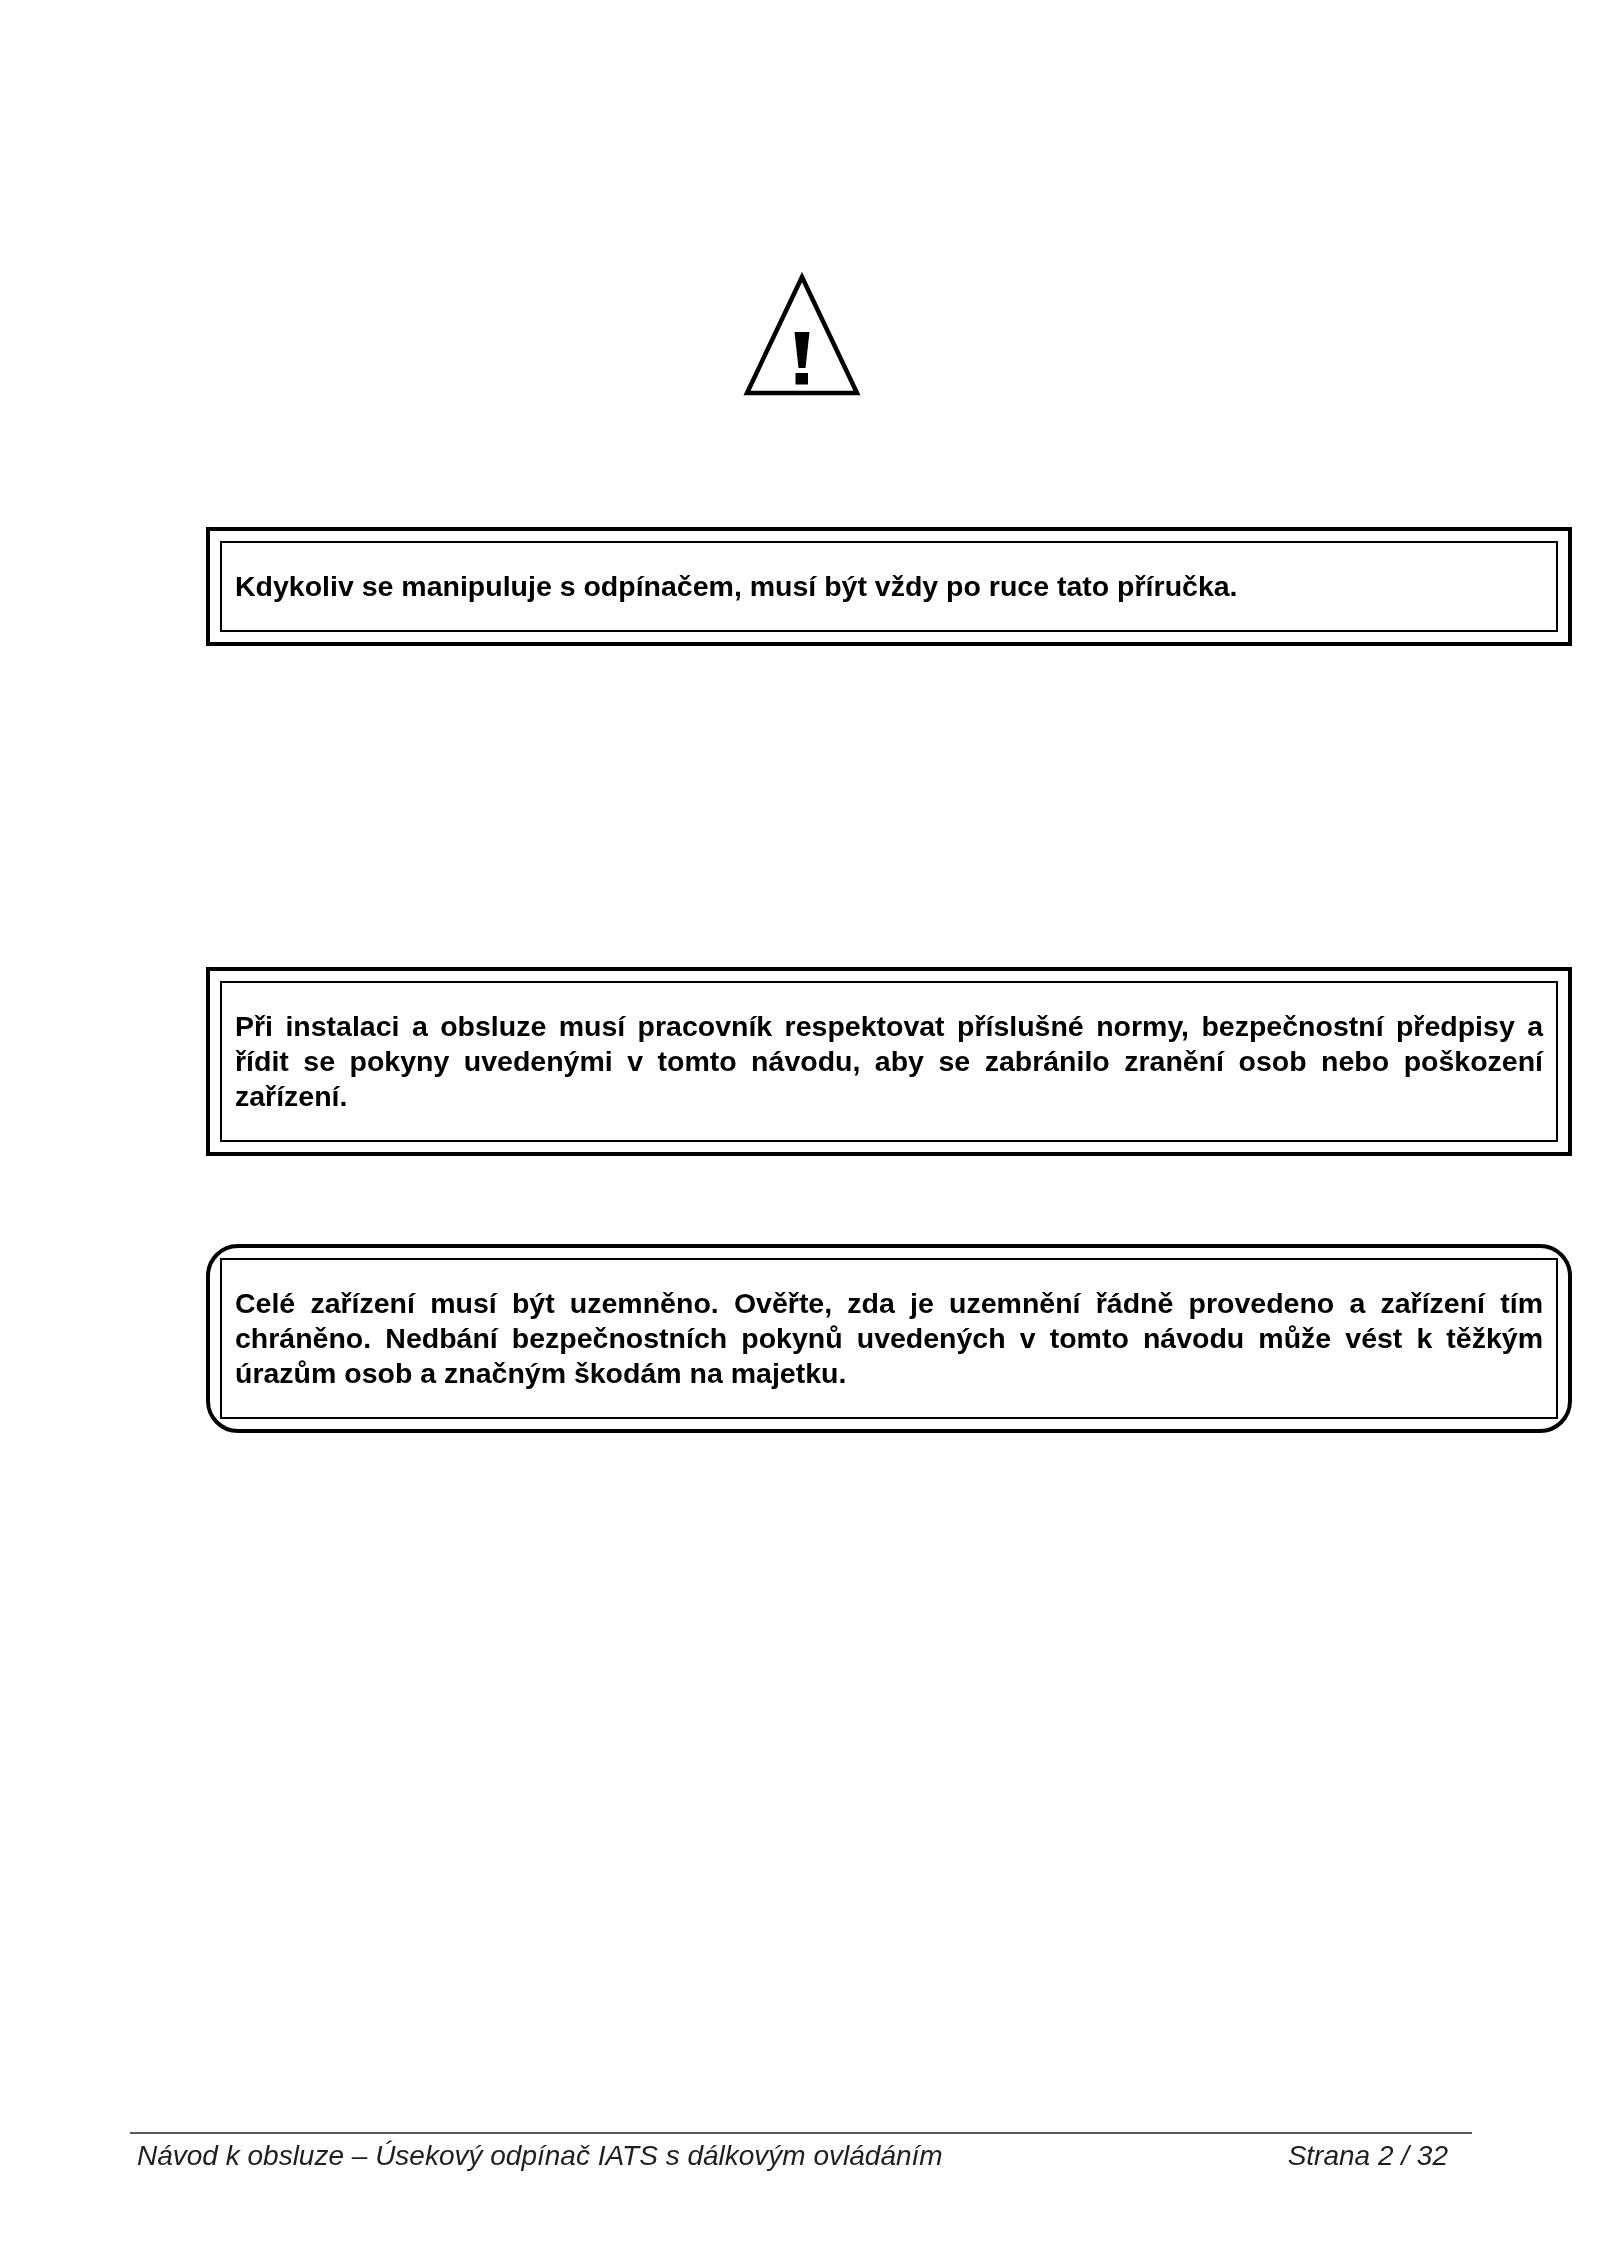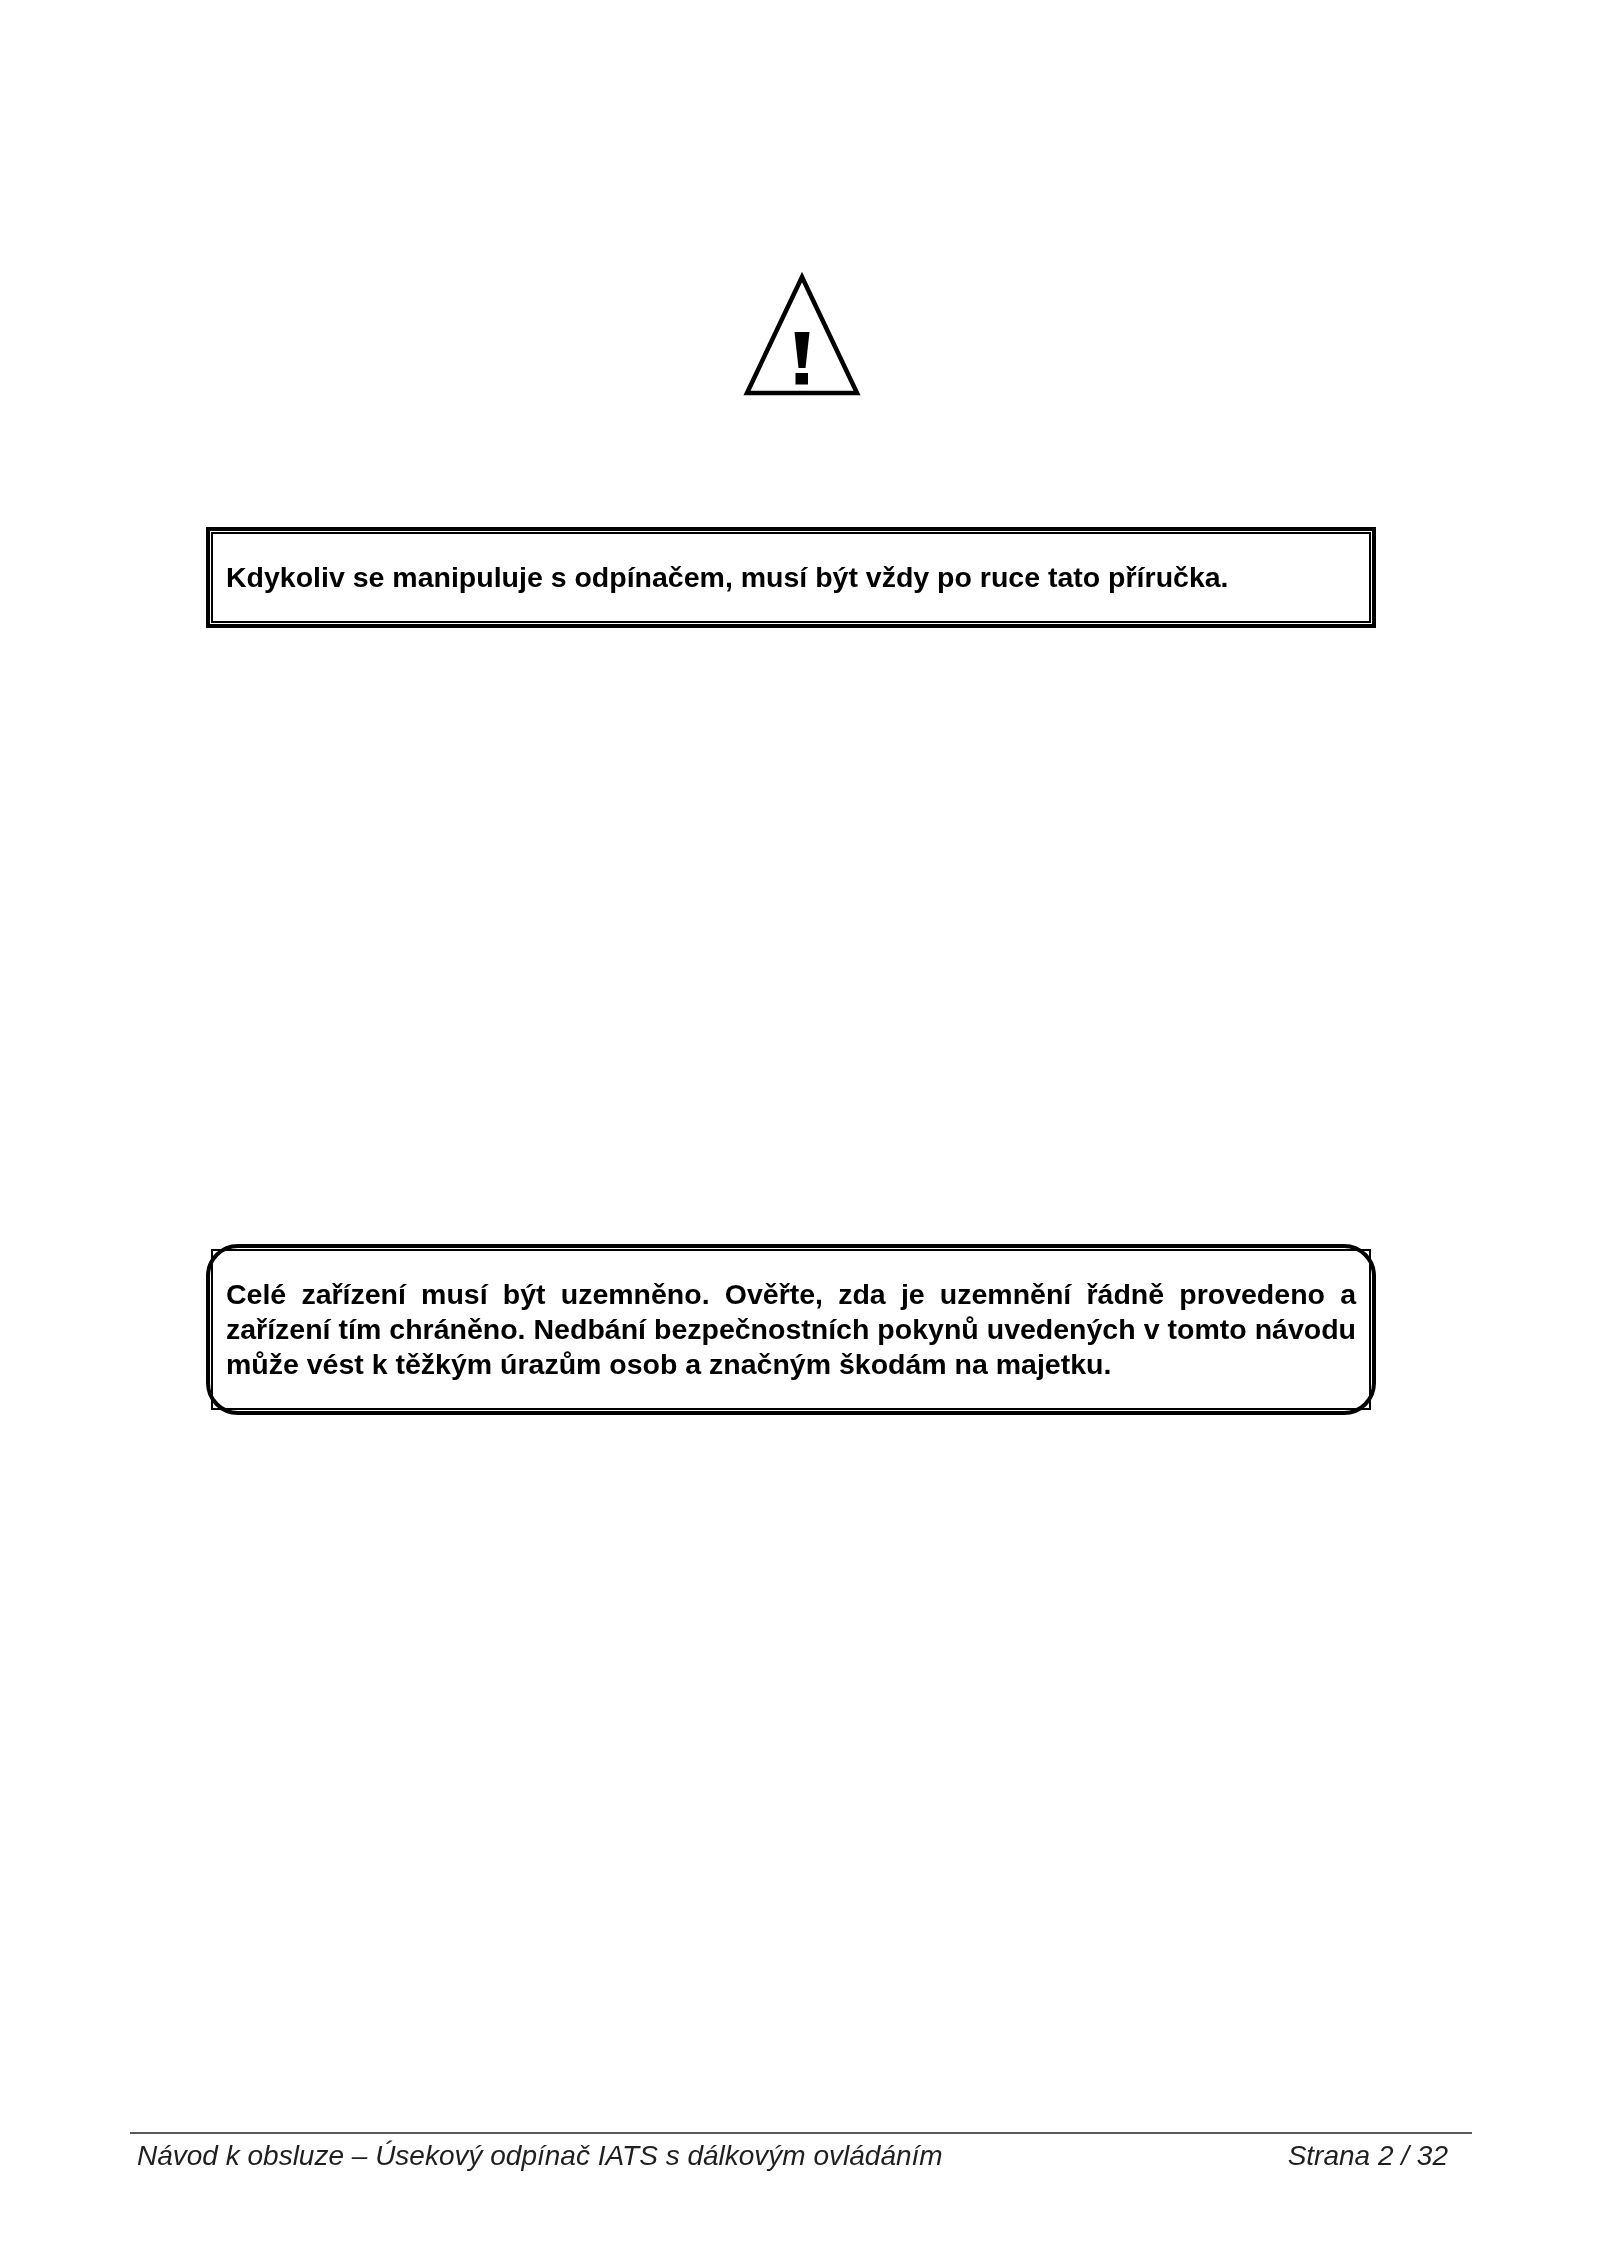--- a/index.html
+++ b/index.html
@@ -19,24 +19,24 @@
   .warning-icon {
     position: absolute;
     left: 742px;
     top: 272px;
     width: 120px;
     height: 124px;
   }
   .warn-box {
     position: absolute;
     left: 206px;
-    width: 1170px;
+    width: 1366px;
     box-sizing: border-box;
     border: 4px solid #000000;
-    padding: 1px;
+    padding: 10px;
     background: #ffffff;
   }
   .warn-box-inner {
     border: 2px solid #000000;
     padding: 26px 13px;
     font-size: 28.5px;
     line-height: 35px;
     font-weight: bold;
     text-align: justify;
     color: #000000;
@@ -77,20 +77,23 @@
     <polygon points="60,5 115,121 5,121" fill="none" stroke="#000000" stroke-width="4.5" stroke-linejoin="miter"></polygon>
     <polygon points="52.5,60 67.5,60 63.5,96 56.5,96" fill="#000000"></polygon>
     <rect x="53.5" y="101" width="12.5" height="11.5" fill="#000000"></rect>
   </svg>
 
   <div class="warn-box box-1">
     <div class="warn-box-inner">Kdykoliv se manipuluje s odpínačem, musí být vždy po ruce tato příručka.</div>
   </div>
 
 
+  <div class="warn-box box-3">
+    <div class="warn-box-inner">Při instalaci a obsluze musí pracovník respektovat příslušné normy, bezpečnostní předpisy a řídit se pokyny uvedenými v tomto návodu, aby se zabránilo zranění osob nebo poškození zařízení.</div>
+  </div>
 
   <div class="warn-box box-4">
     <div class="warn-box-inner">Celé zařízení musí být uzemněno. Ověřte, zda je uzemnění řádně provedeno a zařízení tím chráněno. Nedbání bezpečnostních pokynů uvedených v tomto návodu může vést k těžkým úrazům osob a značným škodám na majetku.</div>
   </div>
 
   <div class="footer-rule"></div>
 
   <div class="footer-row">
     <span>Návod k obsluze – Úsekový odpínač IATS s dálkovým ovládáním</span>
     <span>Strana 2 / 32</span>

